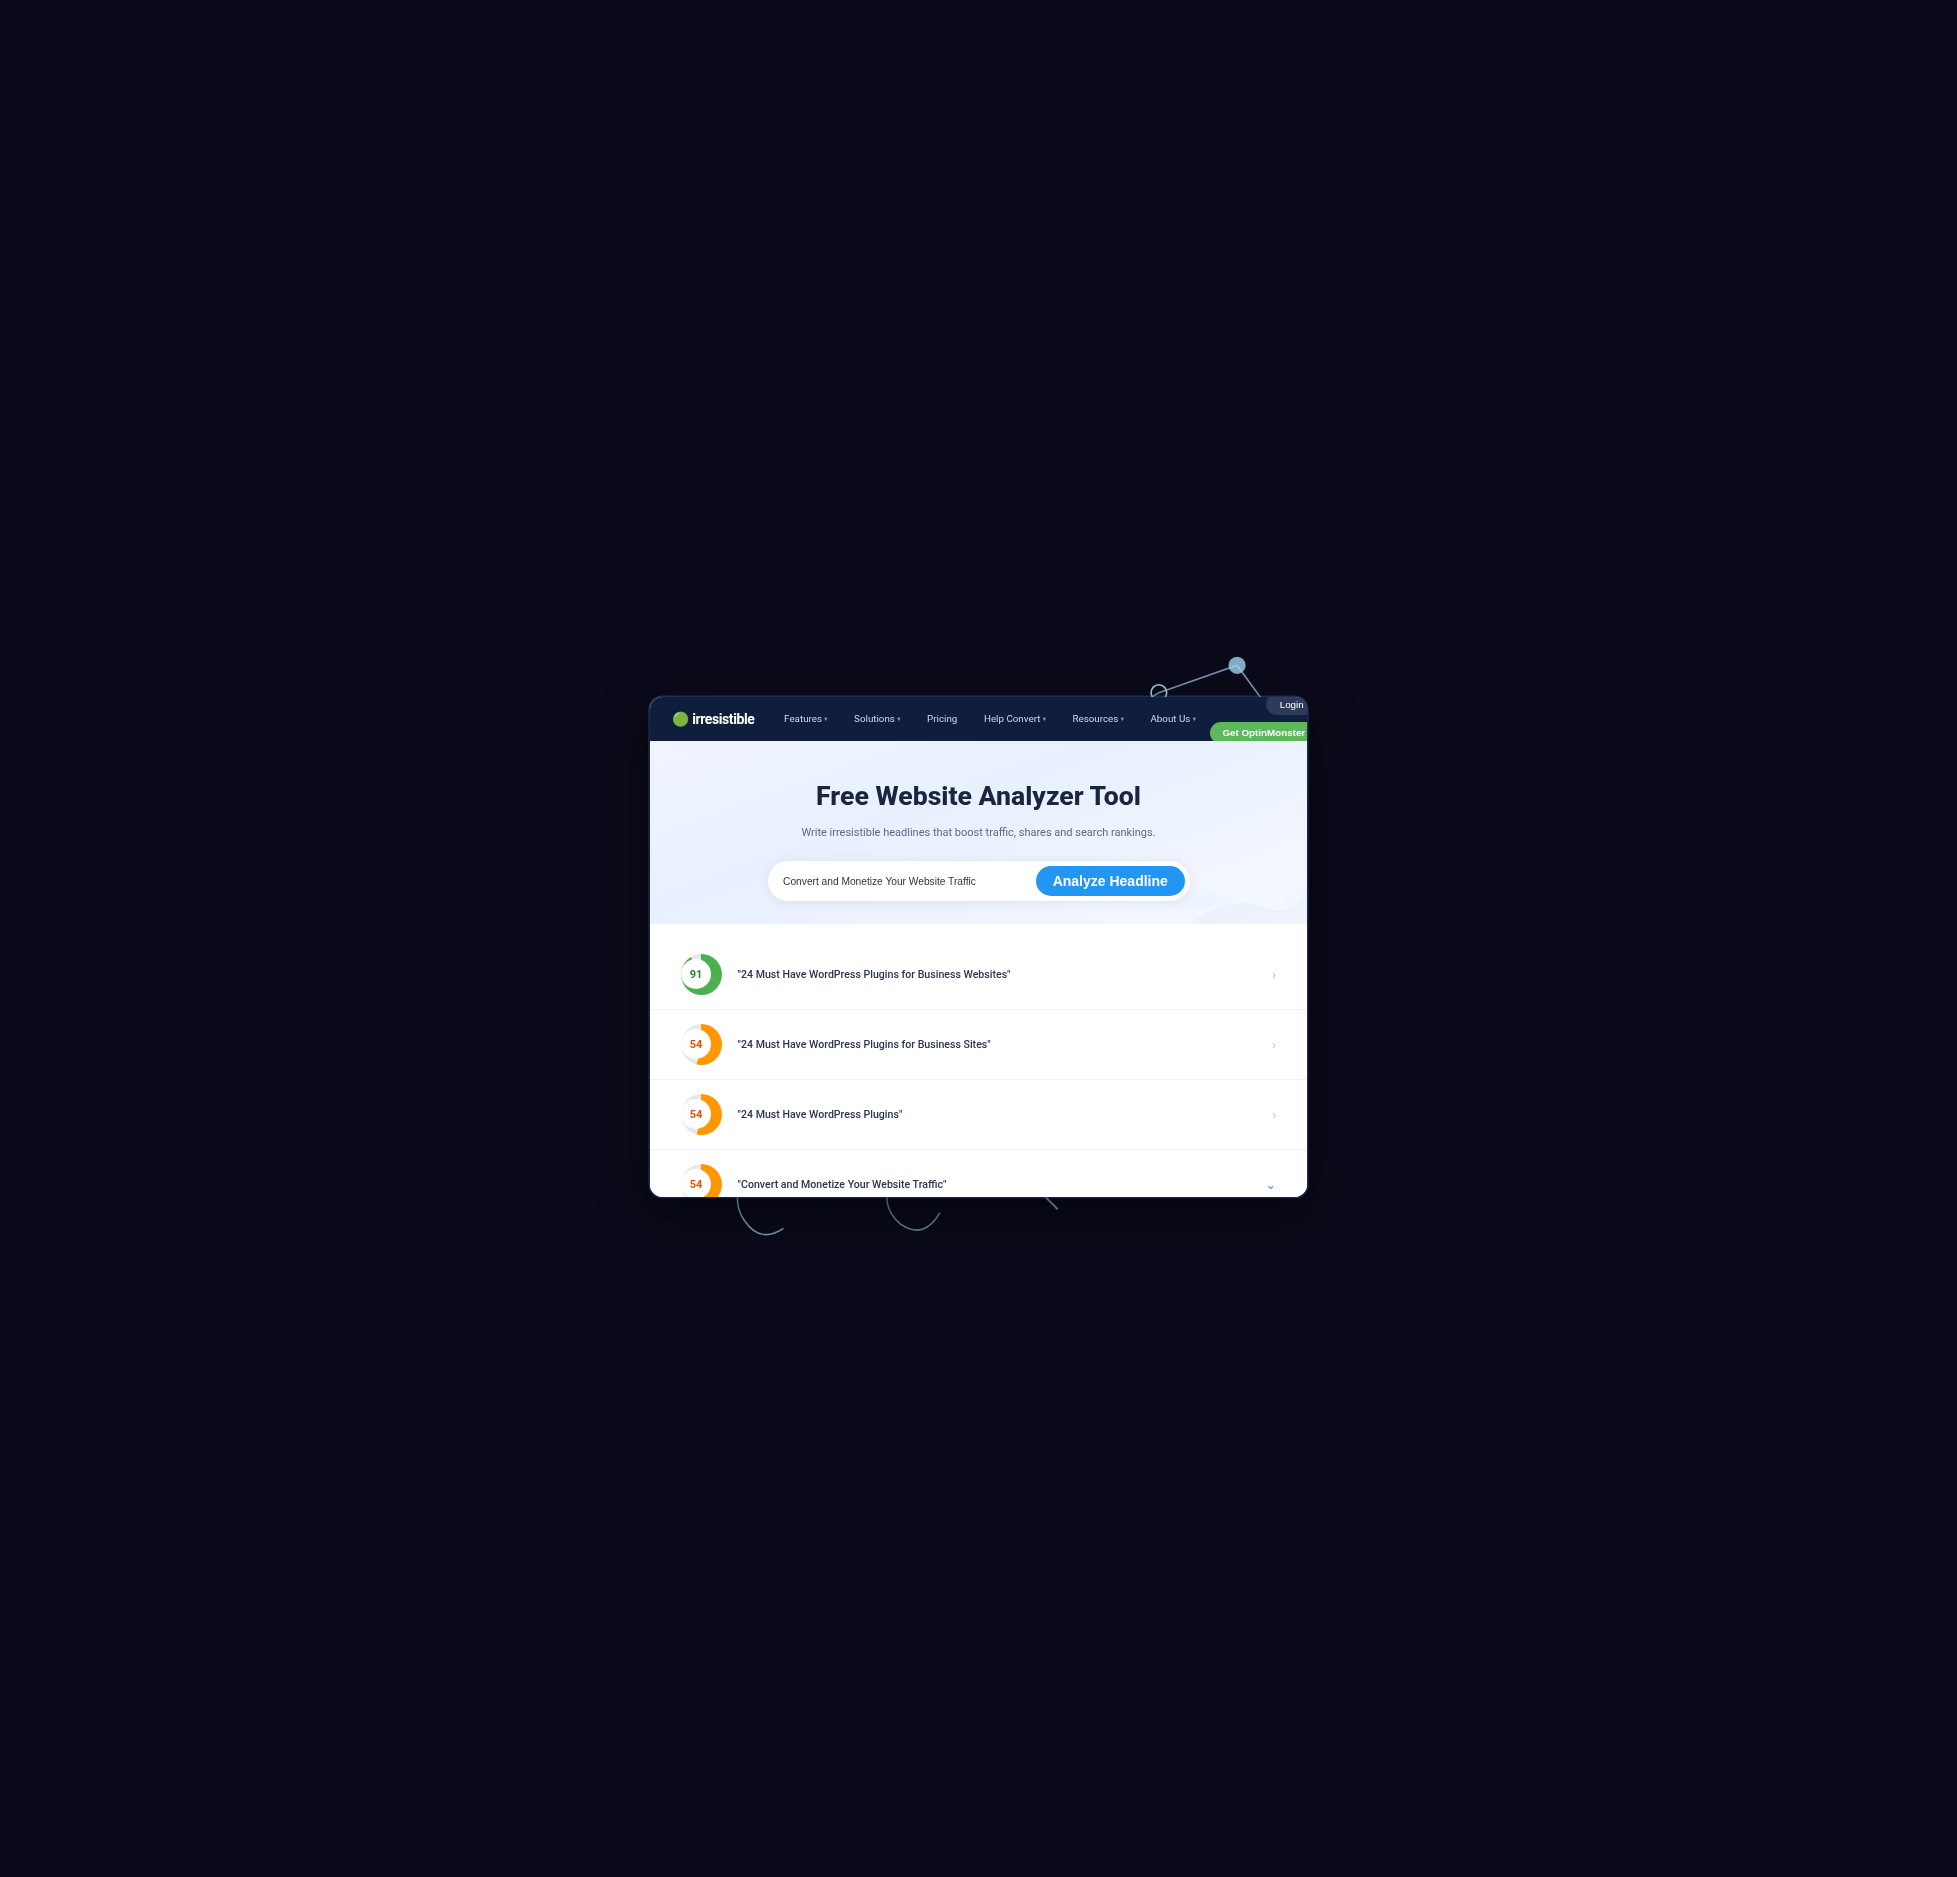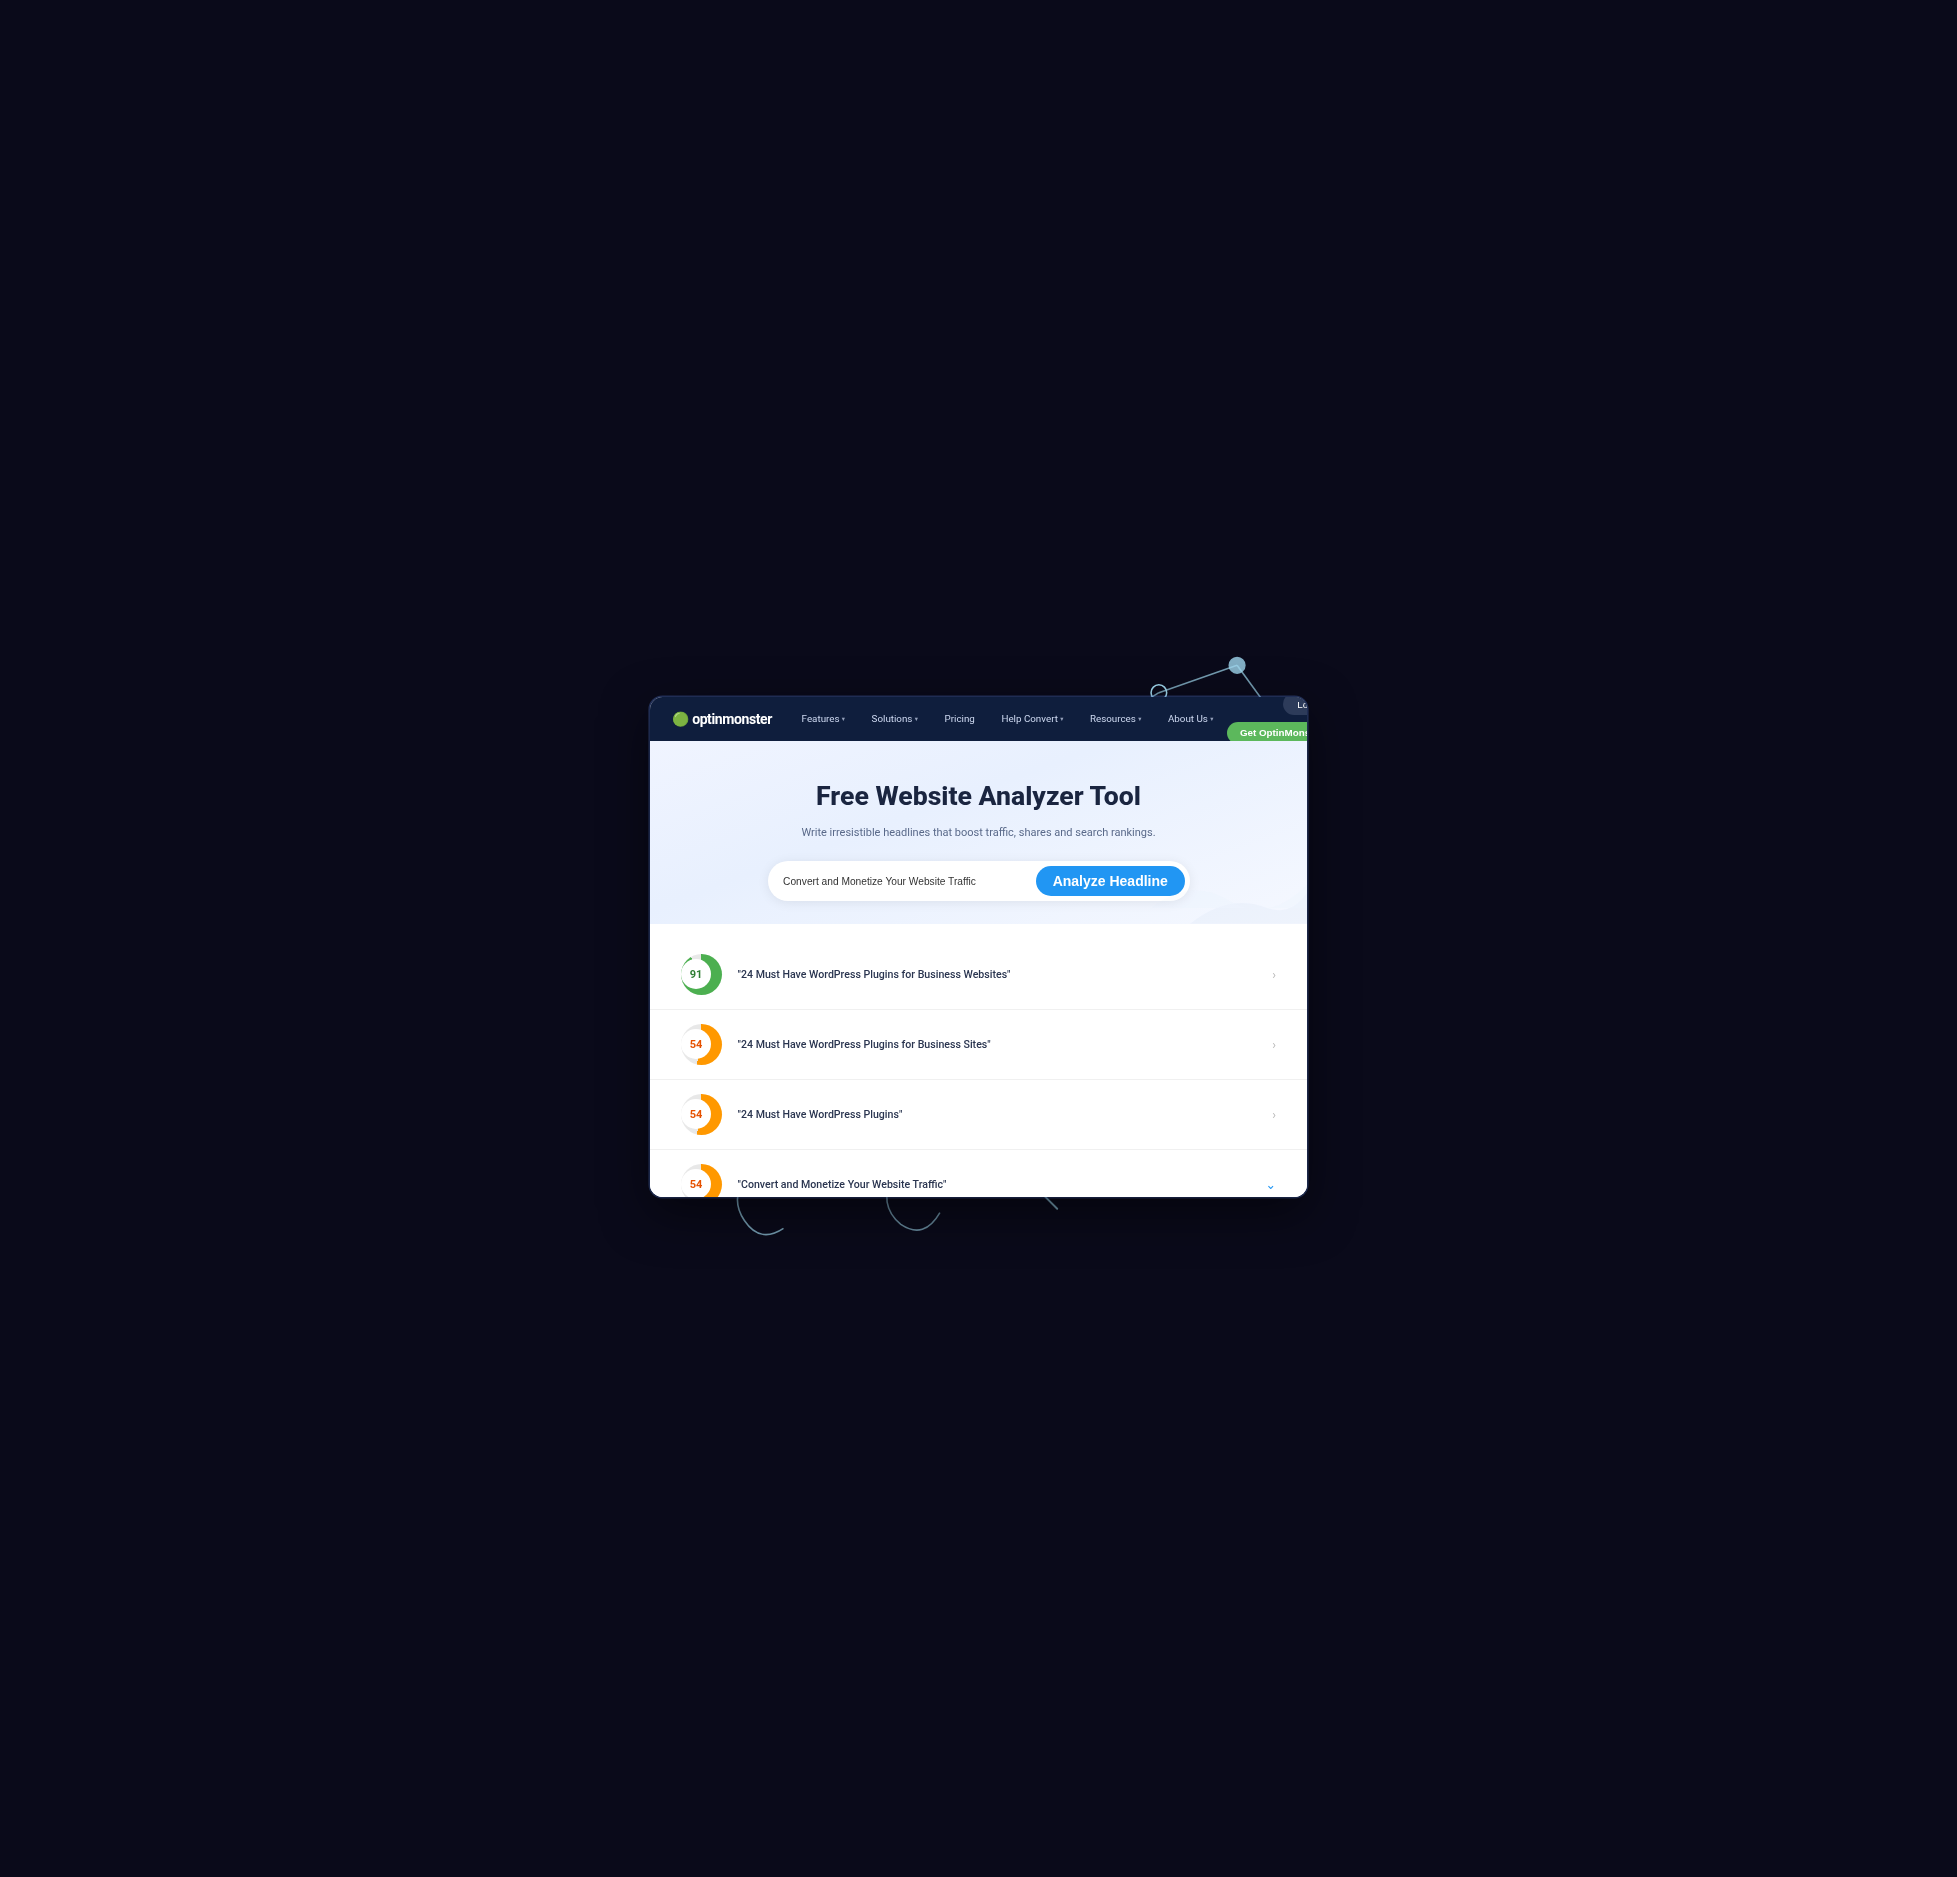--- a/index.html
+++ b/index.html
@@ -273,21 +273,21 @@
     <circle cx="680" cy="700" r="12" stroke="#a0d8ef" stroke-width="2" fill="#a0d8ef" opacity="0.5"></circle>
 
     <line x1="530" y1="715" x2="550" y2="735" stroke="#a0d8ef" stroke-width="2.5" stroke-linecap="round" opacity="0.7"></line>
   </svg>
 
   <div class="browser-frame">
 
     <nav class="navbar">
       <div class="logo">
         <span>🟢</span>
-        <span>optinmonster</span>
+        <span>irresistible</span>
       </div>
 
       <div class="nav-links">
         <div class="nav-item">
           <span>Features</span>
           <span class="nav-chevron">▾</span>
         </div>
         <div class="nav-item">
           <span>Solutions</span>
           <span class="nav-chevron">▾</span>

